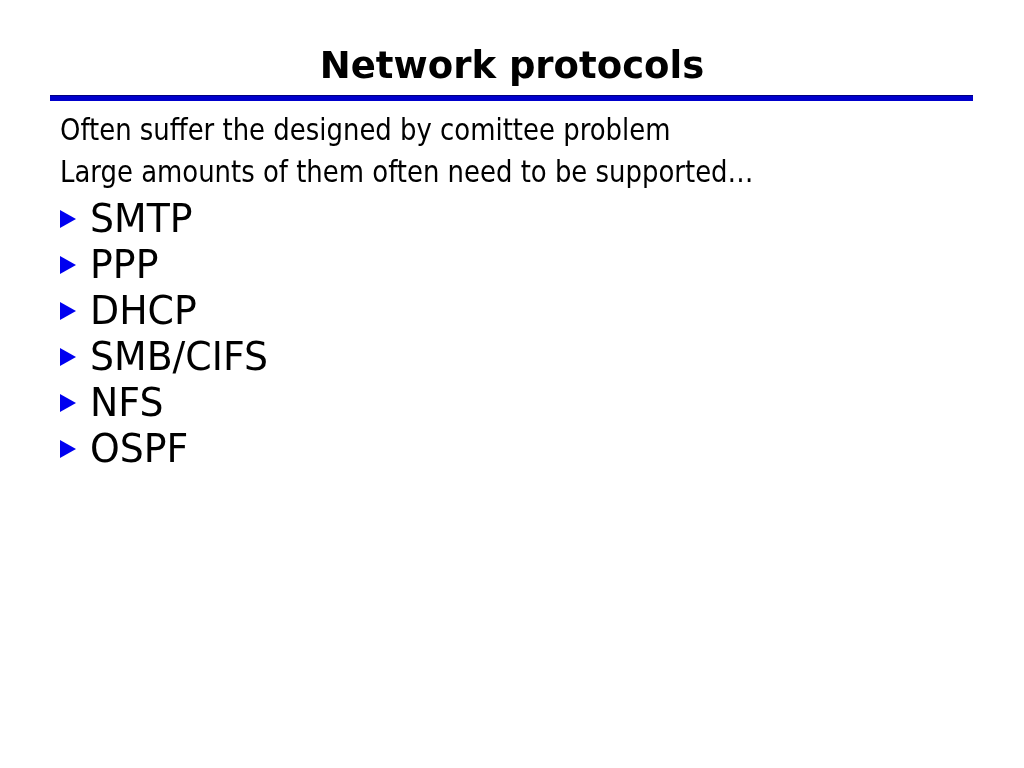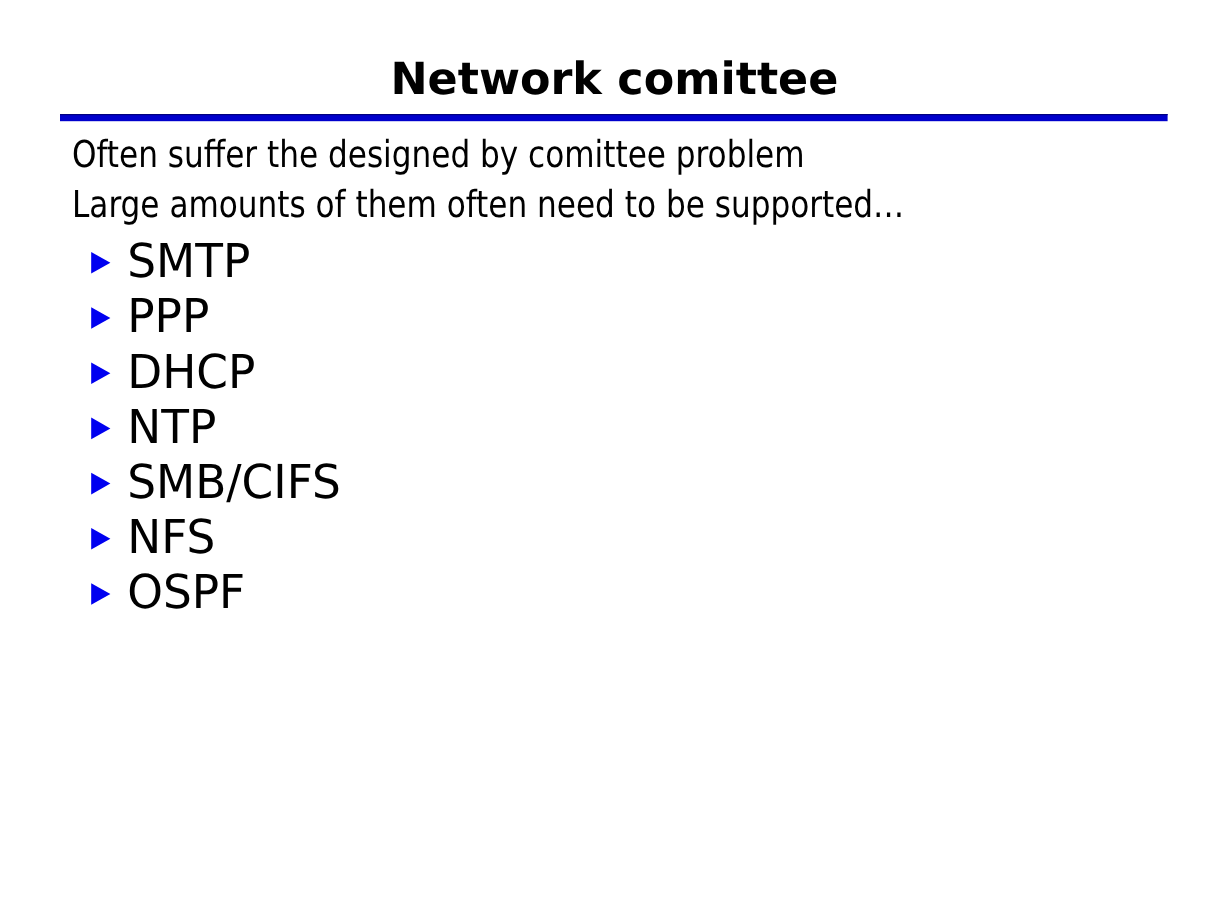--- a/index.html
+++ b/index.html
@@ -69,21 +69,21 @@
     line-height: 42px;
     font-stretch: condensed;
     transform: scaleX(0.93);
     transform-origin: left center;
     color: #000000;
     white-space: nowrap;
   }
 
   #bullet-list {
     list-style: none;
-    margin: 16px;
+    margin: 0;
     padding: 0;
     margin-top: 4px;
   }
   .bullet-item {
     position: relative;
     height: 46px;
     line-height: 46px;
     padding-left: 30px;
     white-space: nowrap;
   }
@@ -108,21 +108,21 @@
     transform: scaleX(0.97);
     transform-origin: left center;
   }
 </style>
 </head>
 <body>
 
 <div id="slide">
 
   <div id="title-block">
-    <span id="slide-title">Network comittee</span>
+    <span id="slide-title">Network protocols</span>
   </div>
 
   <div id="title-rule"></div>
 
   <div id="body-block">
 
     <span class="intro-line">Often suffer the designed by comittee problem</span>
 
     <span class="intro-line">Large amounts of them often need to be supported…</span>
 
@@ -138,24 +138,20 @@
         <span class="bullet-text">PPP</span>
       </li>
 
 
 
       <li class="bullet-item">
         <span class="bullet-marker"></span>
         <span class="bullet-text">DHCP</span>
       </li>
 
-      <li class="bullet-item">
-        <span class="bullet-marker"></span>
-        <span class="bullet-text">NTP</span>
-      </li>
 
 
       <li class="bullet-item">
         <span class="bullet-marker"></span>
         <span class="bullet-text">SMB/CIFS</span>
       </li>
 
       <li class="bullet-item">
         <span class="bullet-marker"></span>
         <span class="bullet-text">NFS</span>

